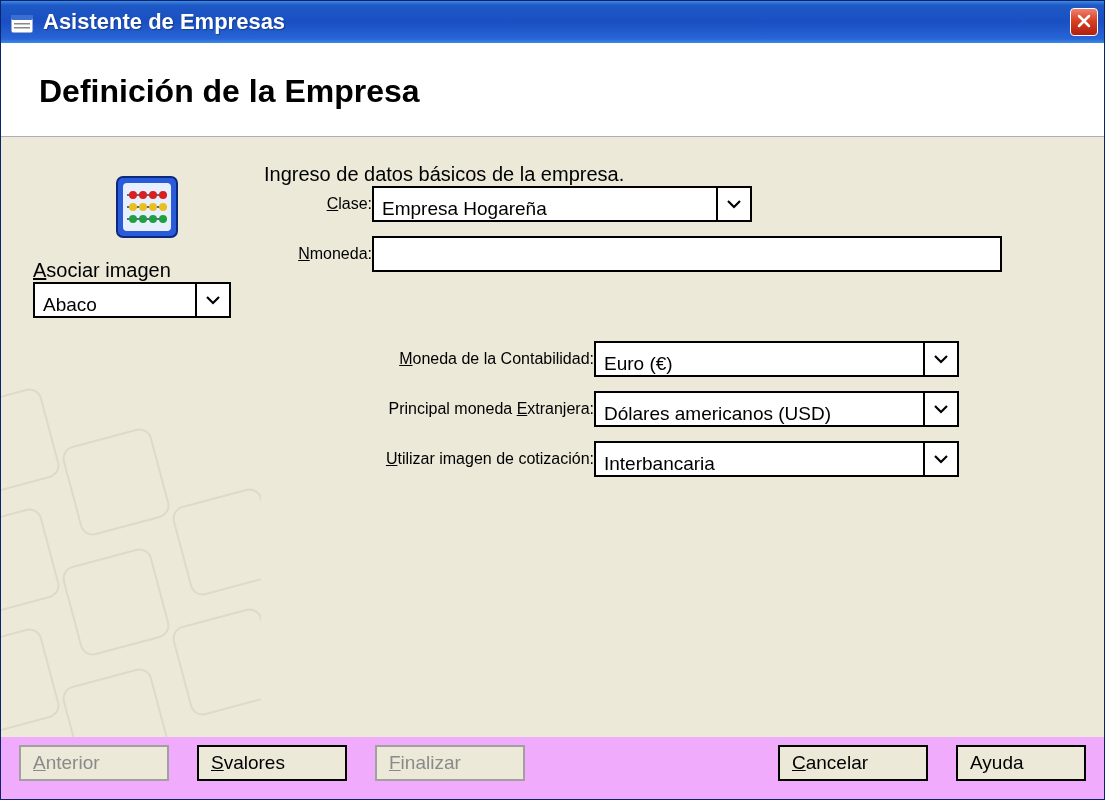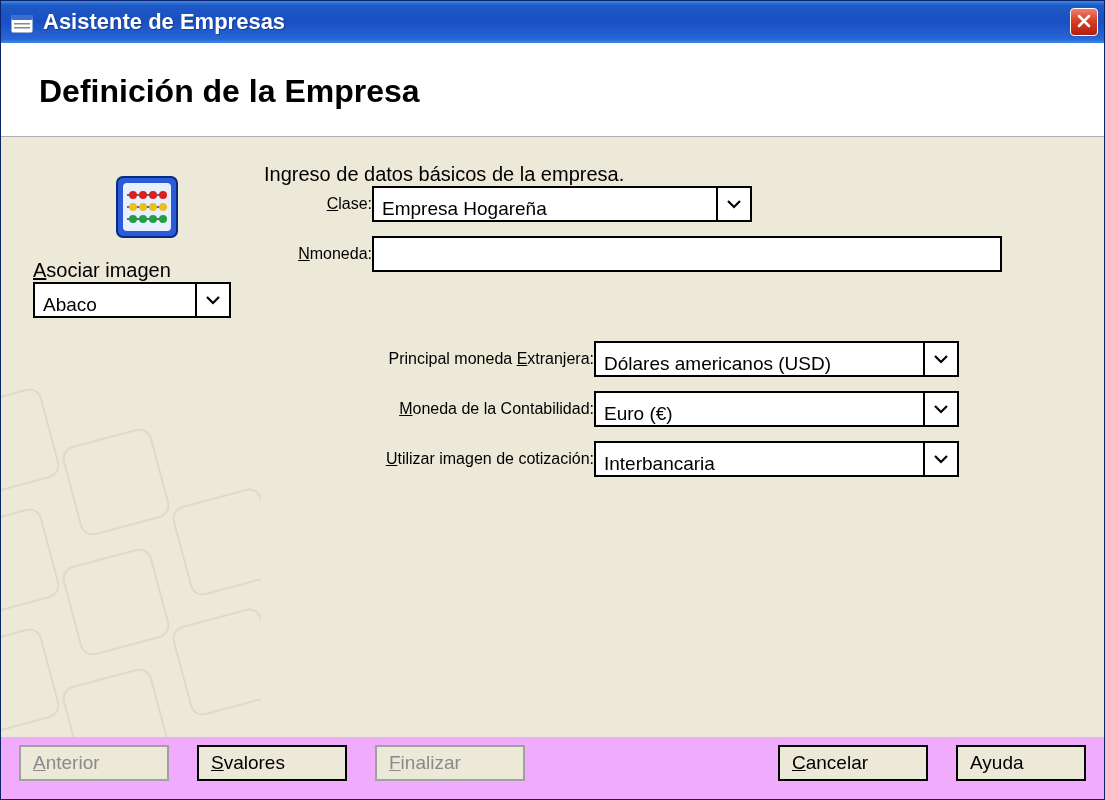--- a/index.html
+++ b/index.html
@@ -280,48 +280,48 @@
           </div>
           <div class="text-input nombre-input">
             <span></span>
           </div>
         </div>
 
         <div class="section-gap"></div>
 
         <div class="form-row wide">
           <div class="lbl">
+            <span class="ul">M</span><span>oneda de la Contabilidad:</span>
+          </div>
+          <div class="select-box currency-select">
+            <span class="select-value">Euro (€)</span>
+            <span class="dd-btn">
+              <svg width="16" height="10" viewBox="0 0 16 10">
+                  <path d="M2 2 L8 8 L14 2" fill="none" stroke="#000" stroke-width="2.2"></path>
+                </svg>
+            </span>
+          </div>
+        </div>
+
+        <div class="form-row wide">
+          <div class="lbl">
             <span>Principal moneda </span><span class="ul">E</span><span>xtranjera:</span>
           </div>
           <div class="select-box currency-select">
             <span class="select-value">Dólares americanos (USD)</span>
             <span class="dd-btn">
               <svg width="16" height="10" viewBox="0 0 16 10">
                   <path d="M2 2 L8 8 L14 2" fill="none" stroke="#000" stroke-width="2.2"></path>
                 </svg>
             </span>
           </div>
         </div>
 
         <div class="form-row wide">
           <div class="lbl">
-            <span class="ul">M</span><span>oneda de la Contabilidad:</span>
-          </div>
-          <div class="select-box currency-select">
-            <span class="select-value">Euro (€)</span>
-            <span class="dd-btn">
-              <svg width="16" height="10" viewBox="0 0 16 10">
-                  <path d="M2 2 L8 8 L14 2" fill="none" stroke="#000" stroke-width="2.2"></path>
-                </svg>
-            </span>
-          </div>
-        </div>
-
-        <div class="form-row wide">
-          <div class="lbl">
             <span class="ul">U</span><span>tilizar imagen de cotización:</span>
           </div>
           <div class="select-box currency-select">
             <span class="select-value">Interbancaria</span>
             <span class="dd-btn">
               <svg width="16" height="10" viewBox="0 0 16 10">
                   <path d="M2 2 L8 8 L14 2" fill="none" stroke="#000" stroke-width="2.2"></path>
                 </svg>
             </span>
           </div>

